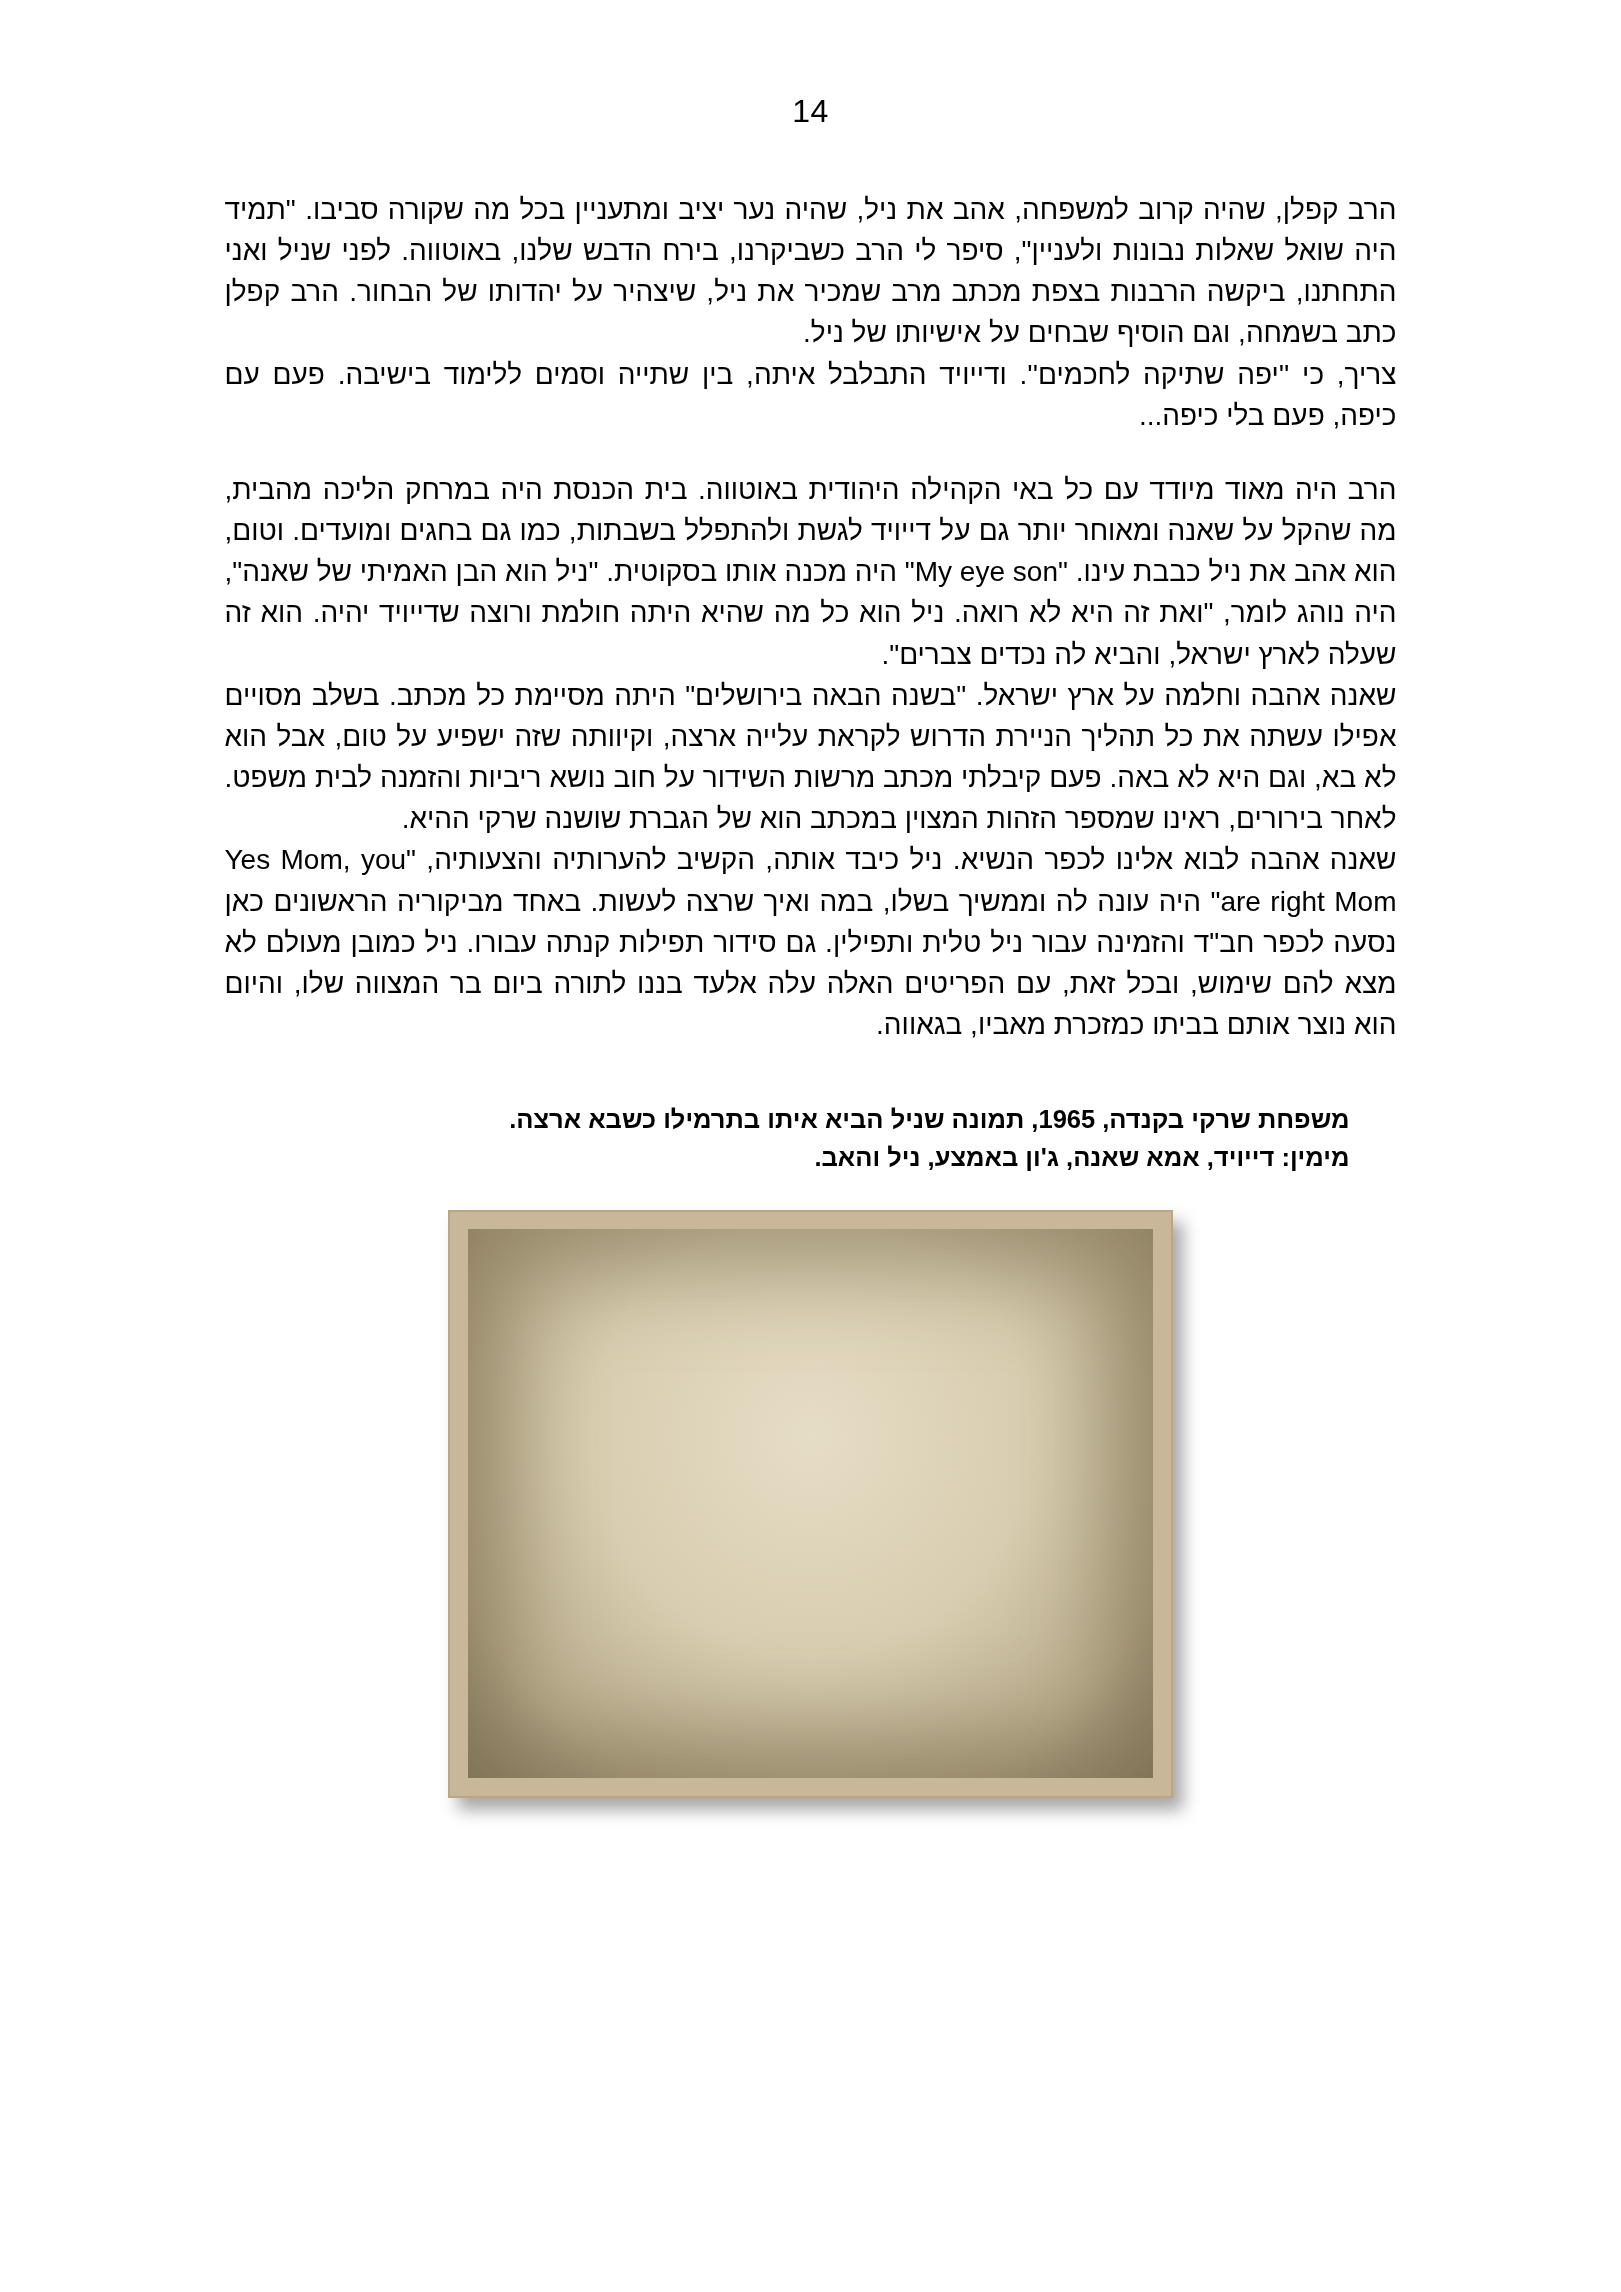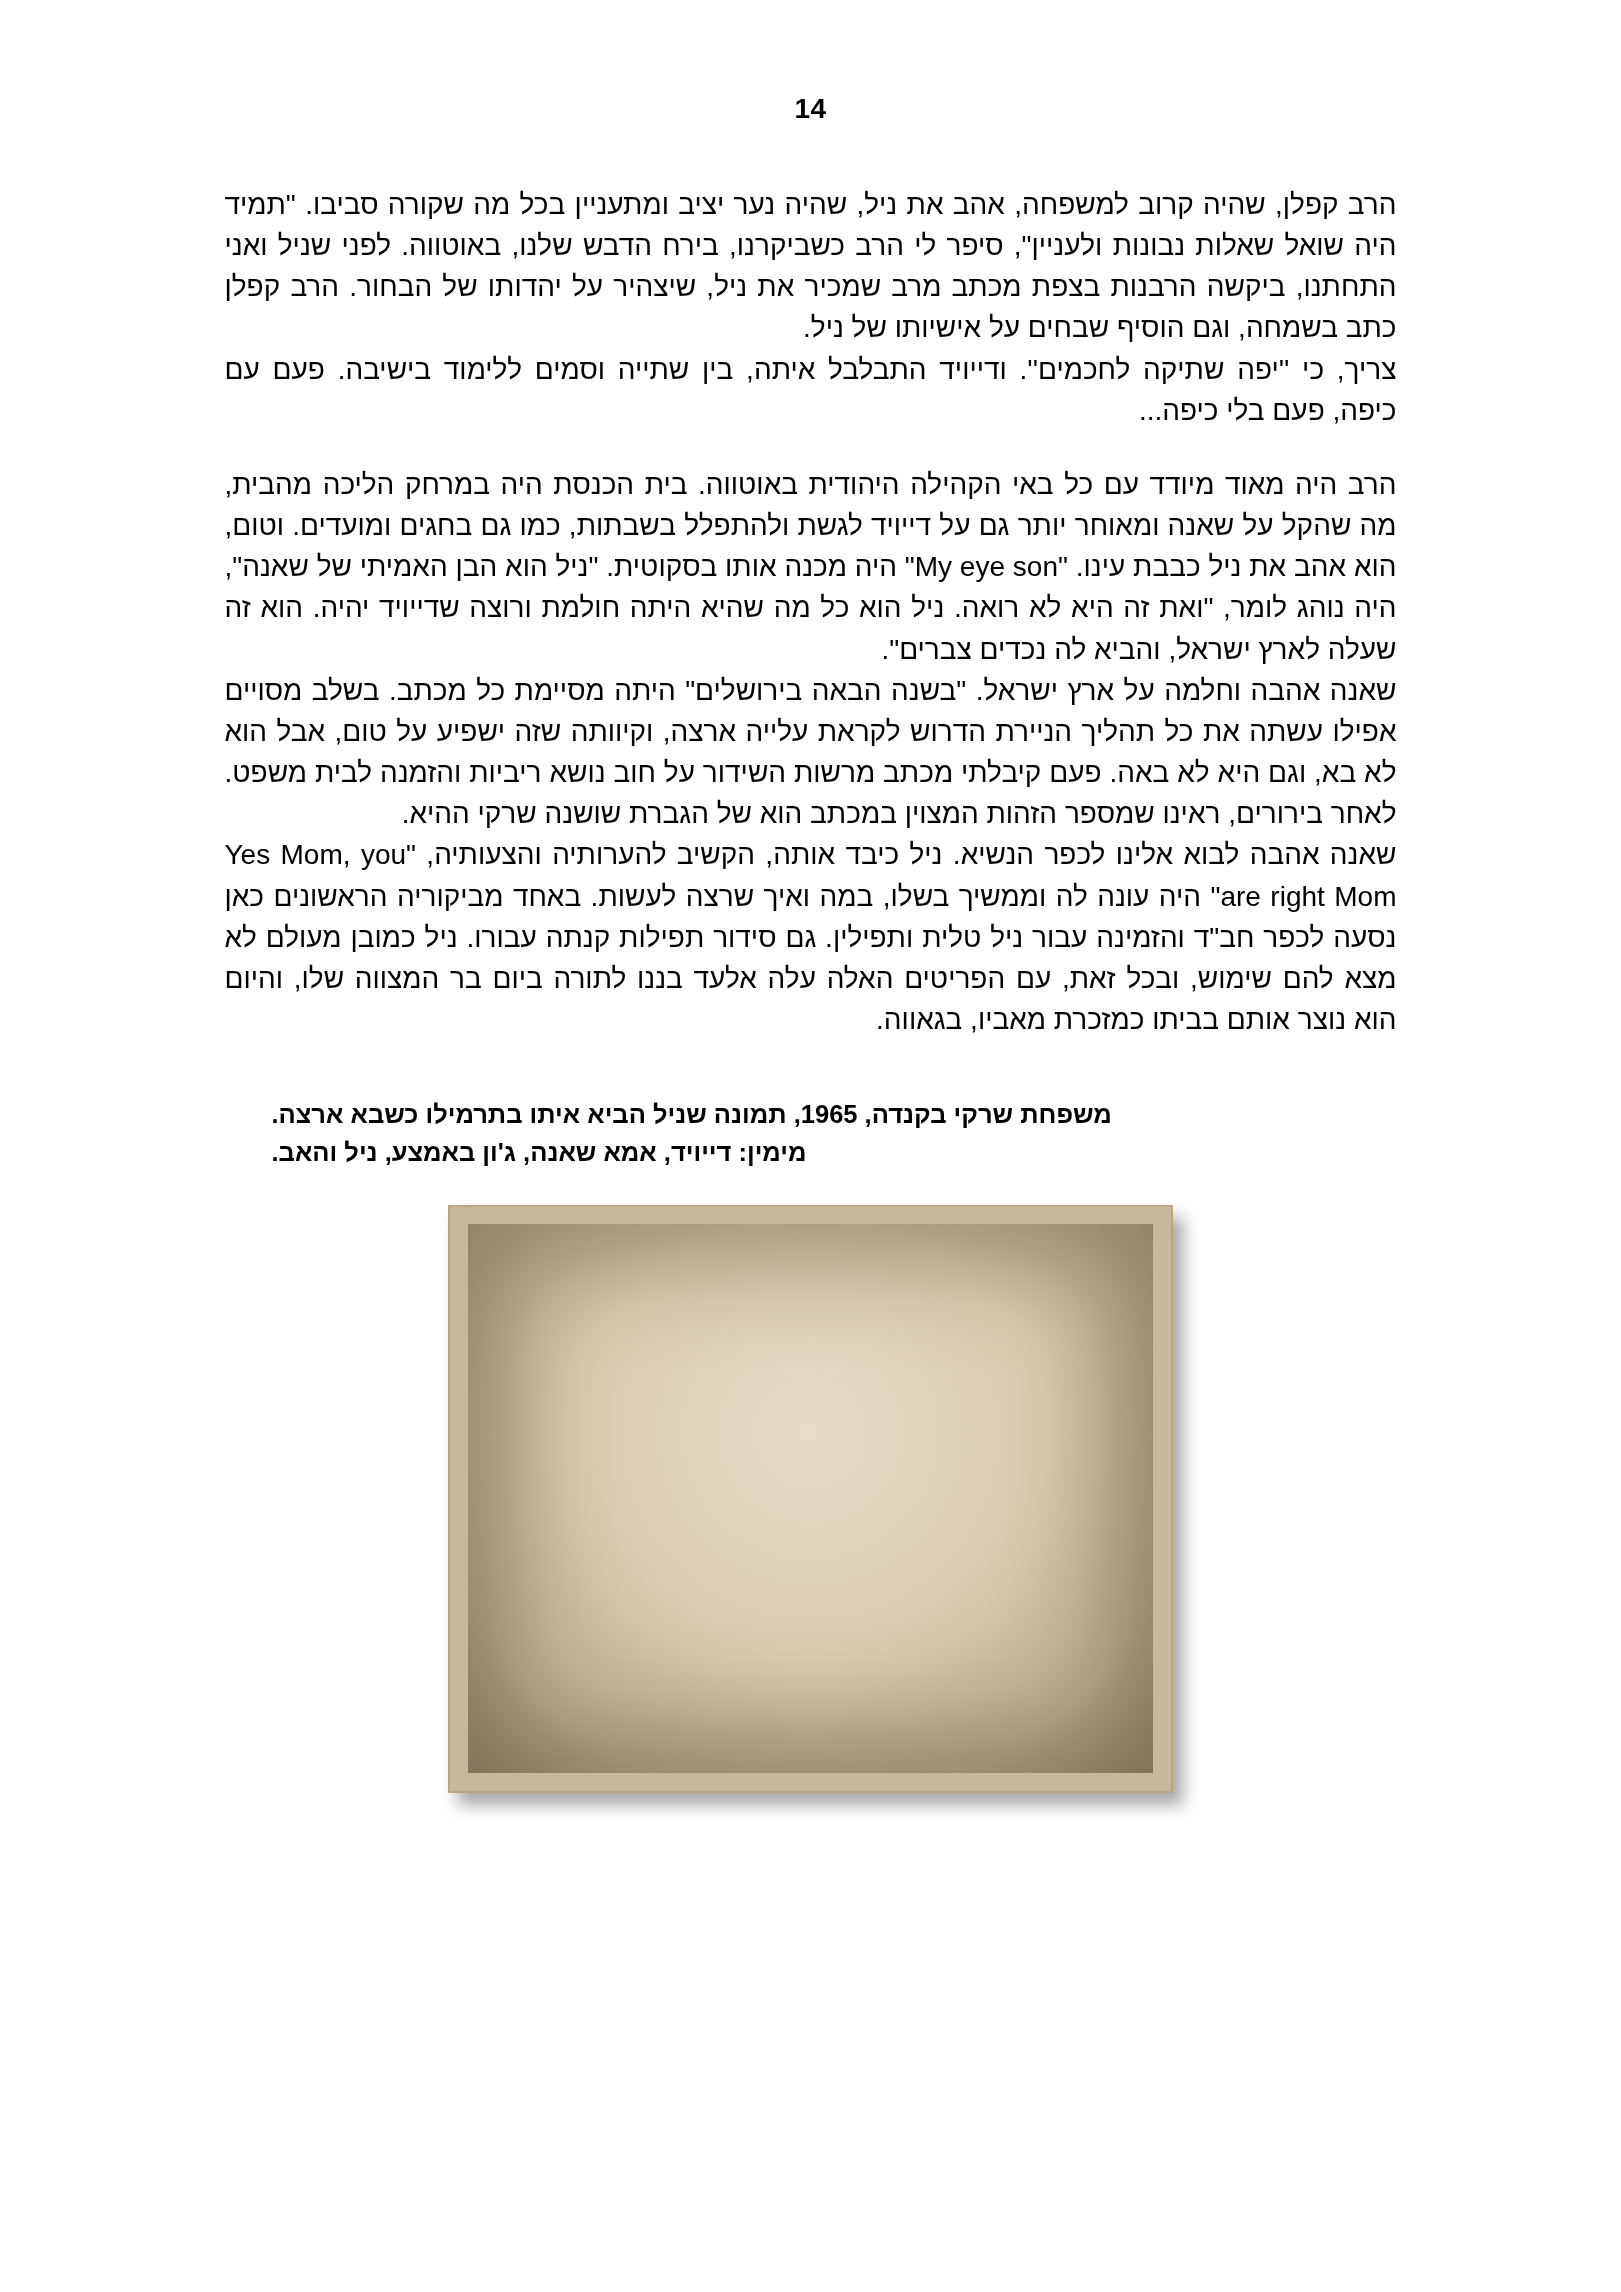--- a/index.html
+++ b/index.html
@@ -17,26 +17,25 @@
   }
   .page {
     position: relative;
     width: 1621px;
     height: 2293px;
     box-sizing: border-box;
     padding: 0;
   }
   .page-number {
     text-align: center;
-    font-size: 28px;
+    font-size: 32px;
     direction: ltr;
     margin-top: 93px;
     margin-bottom: 0;
     letter-spacing: 0.5px;
-    font-weight: bold;
   }
   .content {
     margin: 0 auto;
     width: 1172px;
     padding-top: 59px;
     direction: rtl;
     text-align: right;
   }
   p.para {
     font-size: 28px;
@@ -48,21 +47,21 @@
   p.para.gap-after {
     margin-bottom: 33px;
   }
   p.para.tight {
     margin-bottom: 0;
   }
   .caption {
     font-size: 25.5px;
     font-weight: bold;
     line-height: 1.5;
-    text-align: left;
+    text-align: right;
     margin: 55px auto 0 auto;
     width: 1078px;
     direction: rtl;
   }
   .photo-wrap {
     margin: 33px auto 0 auto;
     width: 725px;
     position: relative;
   }
   .photo-frame {

